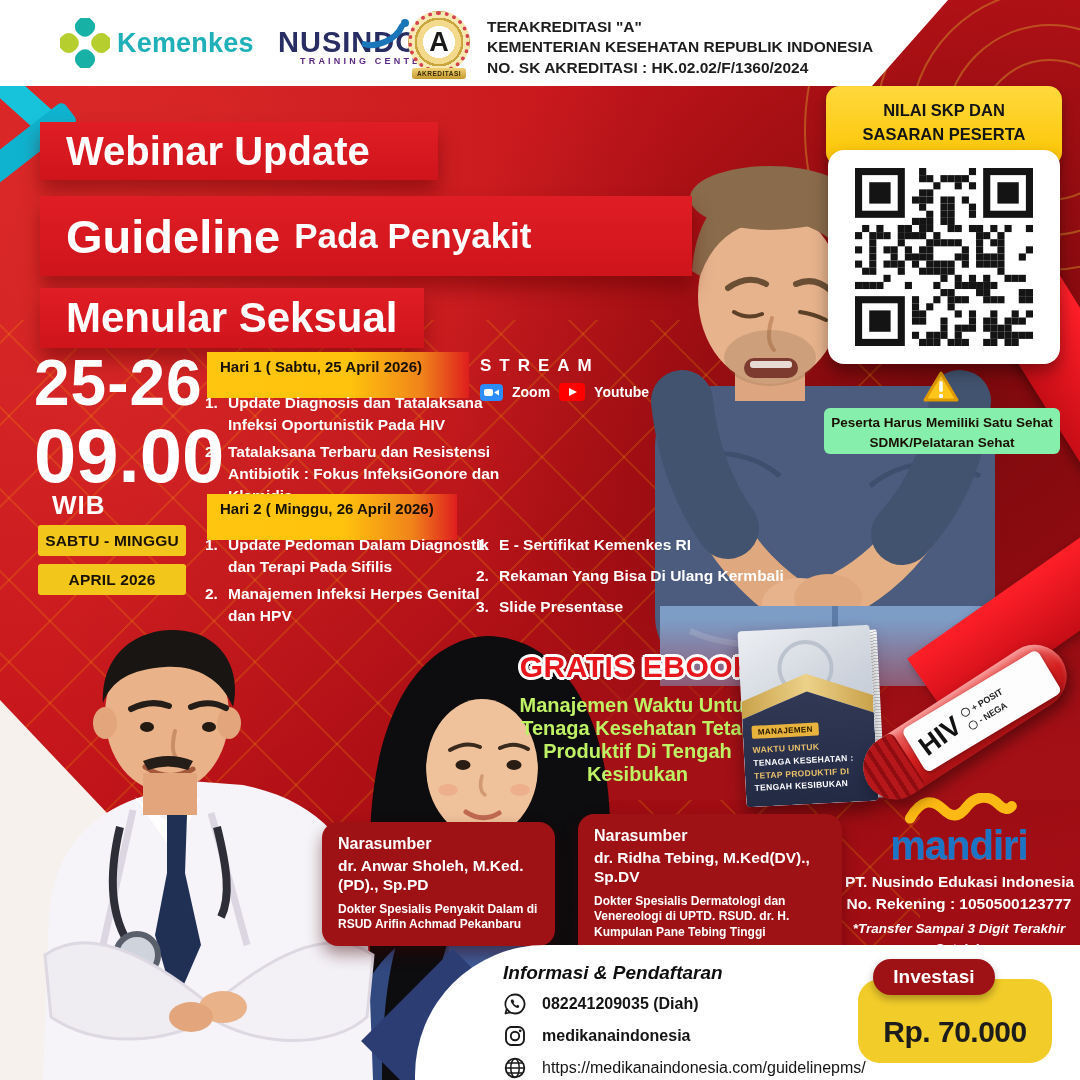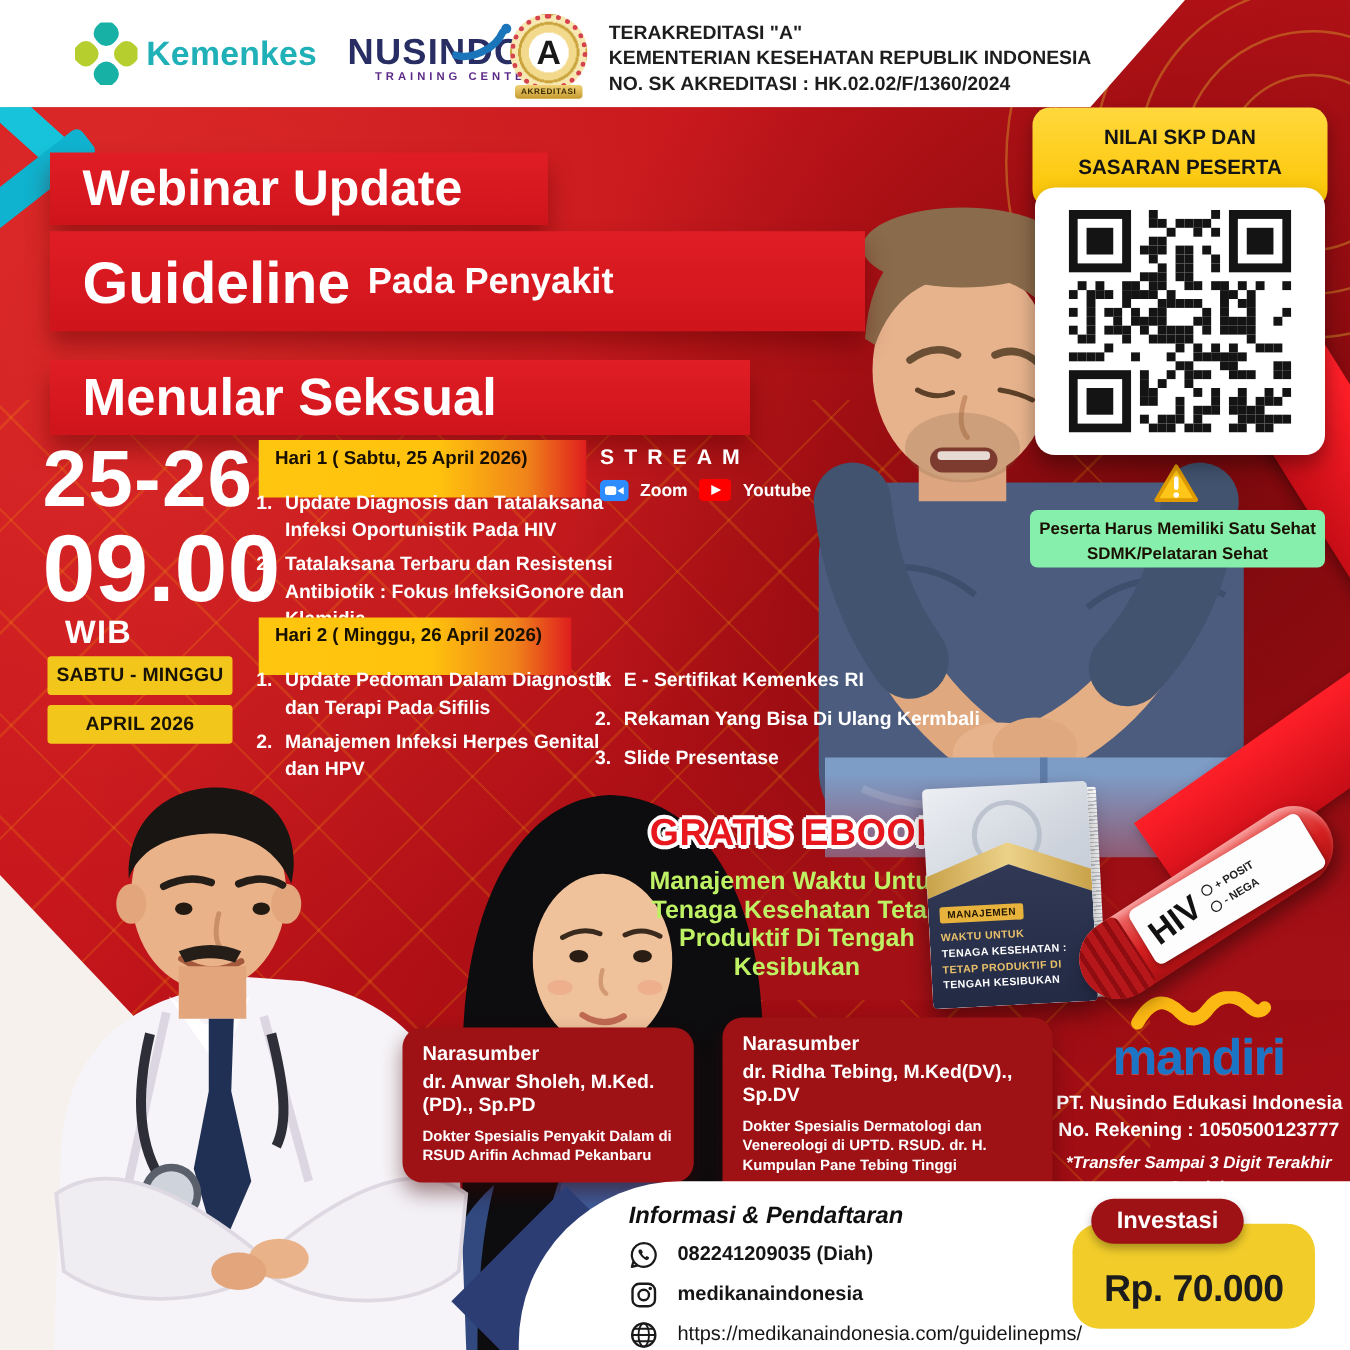--- a/index.html
+++ b/index.html
@@ -41,24 +41,24 @@
   .medal-ribbon span { display:inline-block; background:linear-gradient(#f2d277,#c49a2e); color:#3a2b00;
     font-size:6.5px; font-weight:800; padding:2px 5px; border-radius:3px; letter-spacing:.5px; }
   .acc-text { left:487px; top:17px; color:#1d1d1d; line-height:1.32; }
   .acc-text div { font-size:15.5px; font-weight:700; }
 
   
   .bar { left:40px; background:linear-gradient(180deg,#e01d24,#cf141c); z-index:10;
     box-shadow:0 12px 18px rgba(90,0,0,.45); display:flex; align-items:center; padding:0 26px;
     color:#fff; font-weight:800; }
   .bar1 { top:122px; width:398px; height:58px; font-size:40px; }
-  .bar2 { top:185px; width:652px; height:80px; }
+  .bar2 { top:196px; width:652px; height:80px; }
   .bar2 .big { font-size:47px; font-weight:800; }
-  .bar2 .rest { font-size:29px; font-weight:800; margin-left:14px;text-align:right; }
-  .bar3 { top:288px; width:560px; height:60px; font-size:42px; }
+  .bar2 .rest { font-size:35px; font-weight:800; margin-left:14px;text-align:right; }
+  .bar3 { top:288px; width:384px; height:60px; font-size:42px; }
 
   
   .sched { color:#fff; z-index:10; }
   .date-range { left:34px; top:346px; font-size:64px; font-weight:900; letter-spacing:1px; }
   .time { left:34px; top:412px; font-size:76px; font-weight:900; }
   .tz { left:52px; top:490px; font-size:26px; font-weight:900; letter-spacing:1px; }
   .badge { left:38px; width:148px; height:31px; background:#f3c61b; color:#191305;
     font-size:15.5px; font-weight:800; display:flex; align-items:center; justify-content:center;
     border-radius:3px; z-index:10; letter-spacing:.2px; }
   .badge-days { top:525px; }

